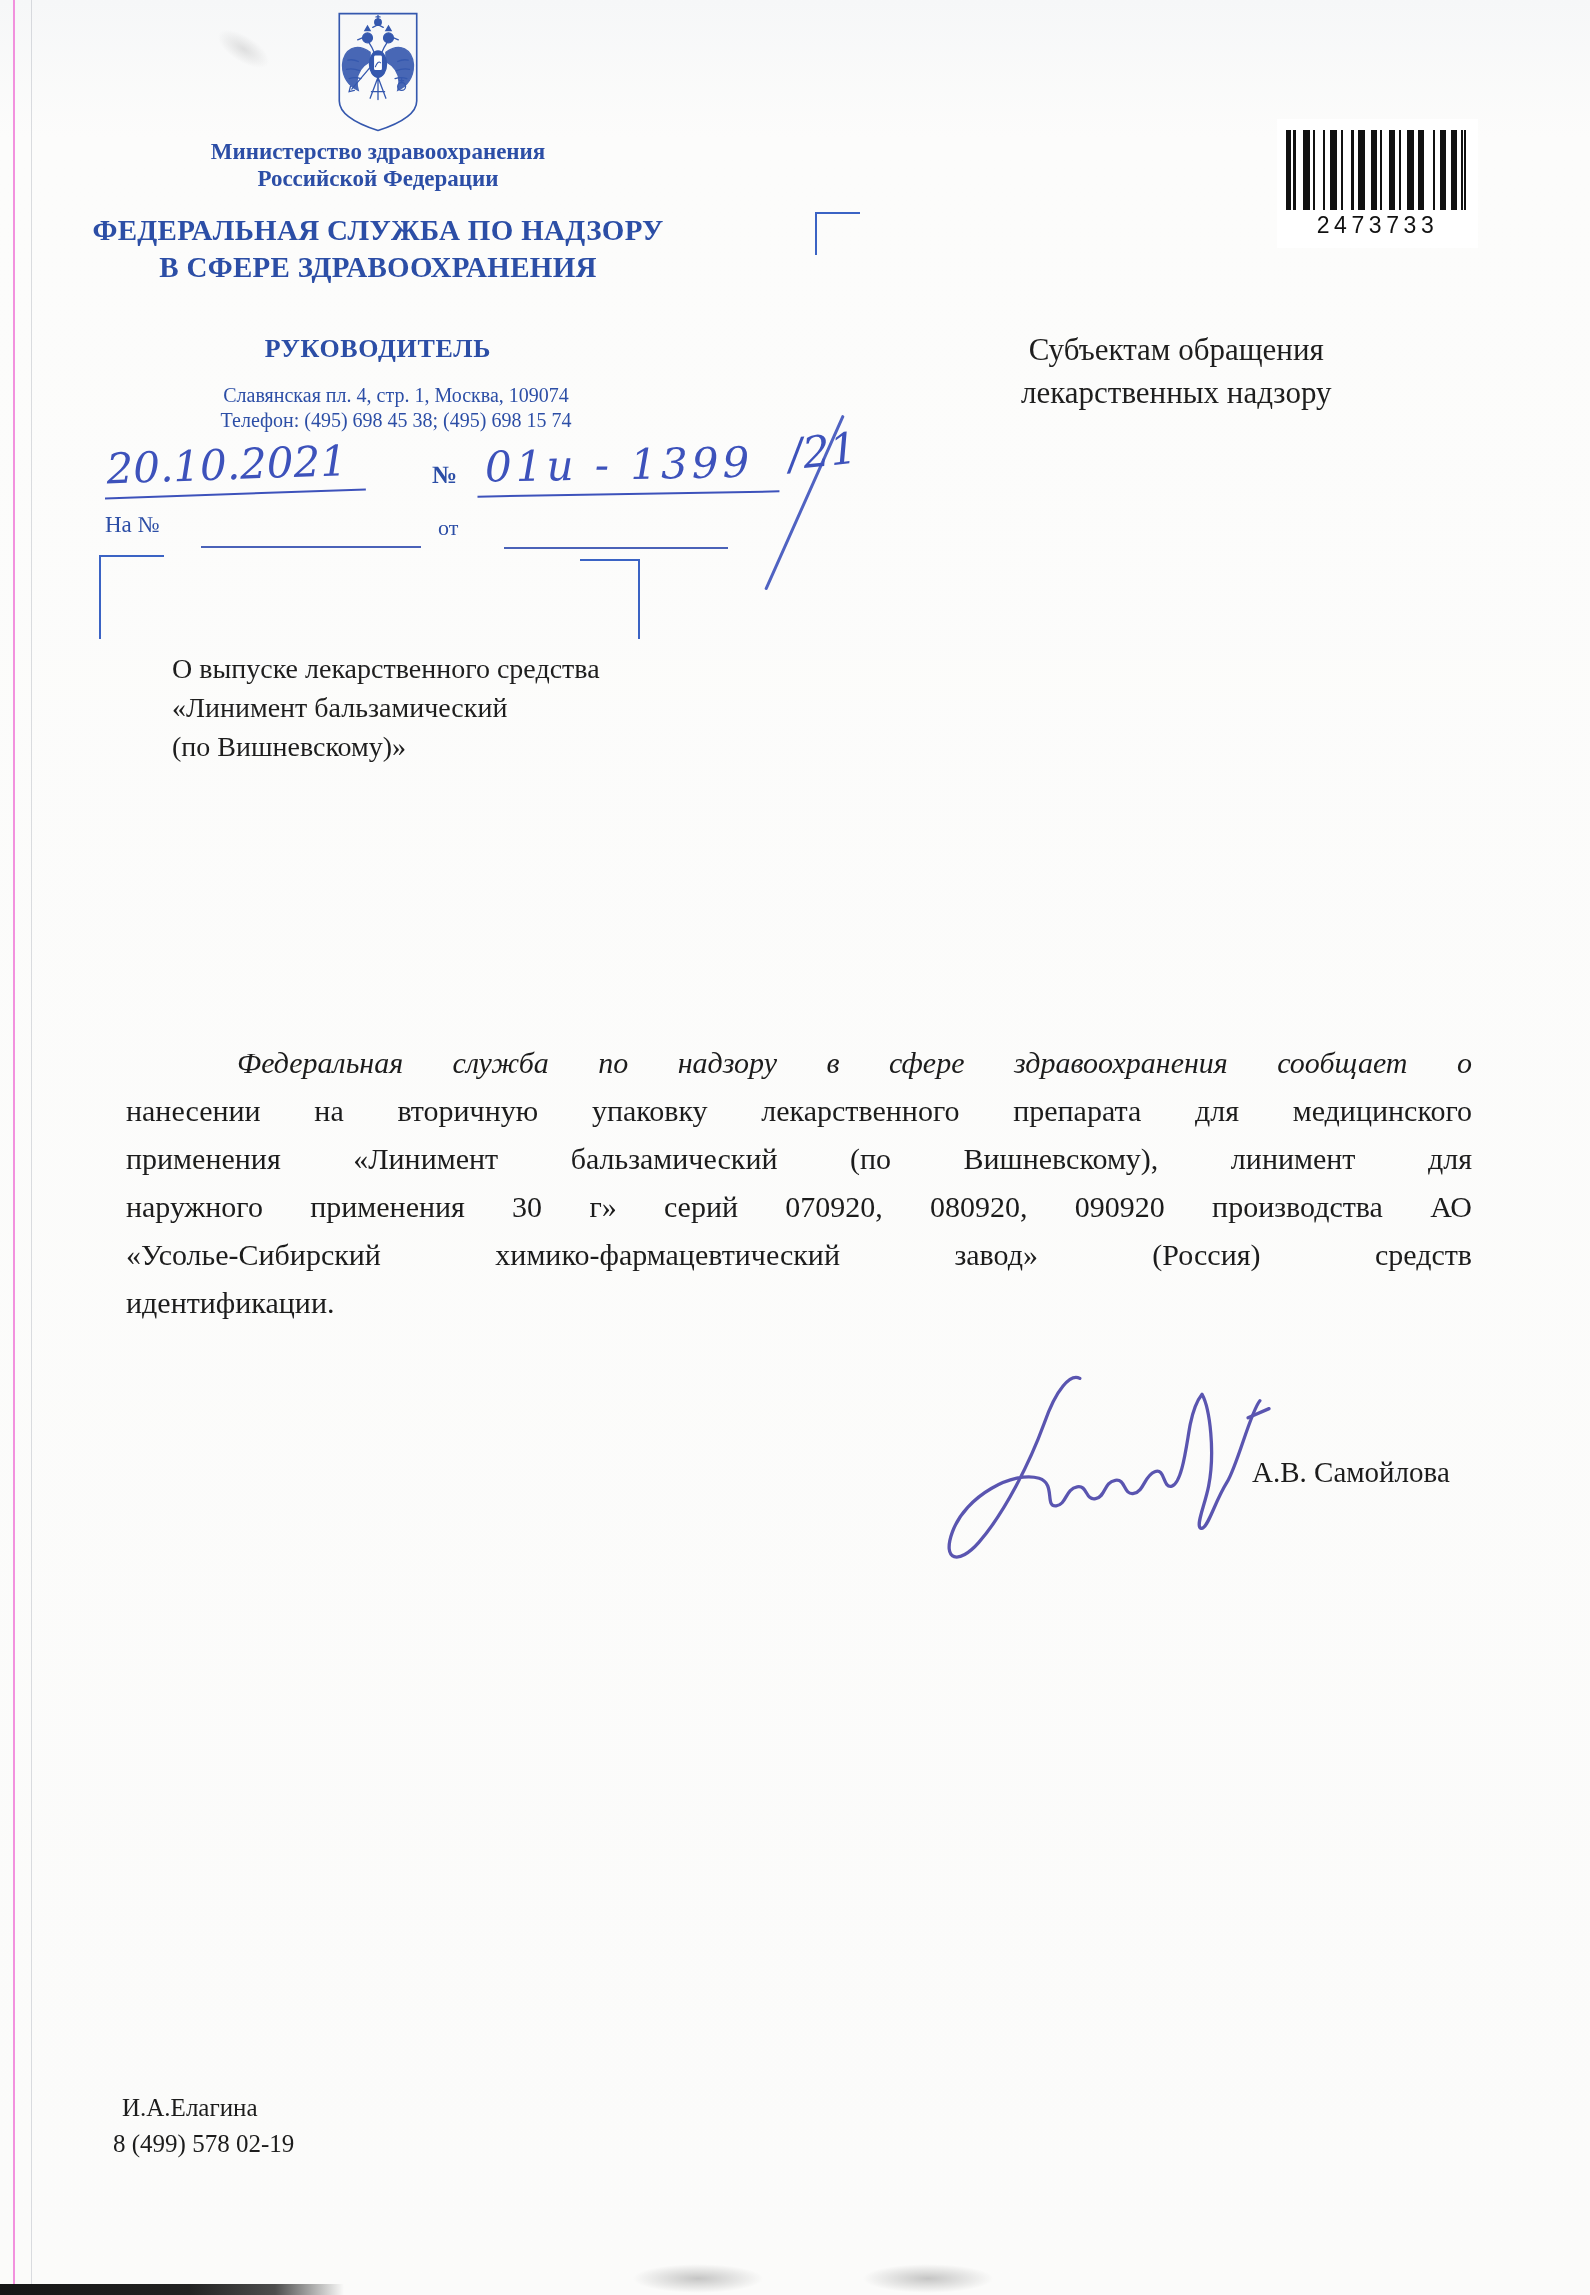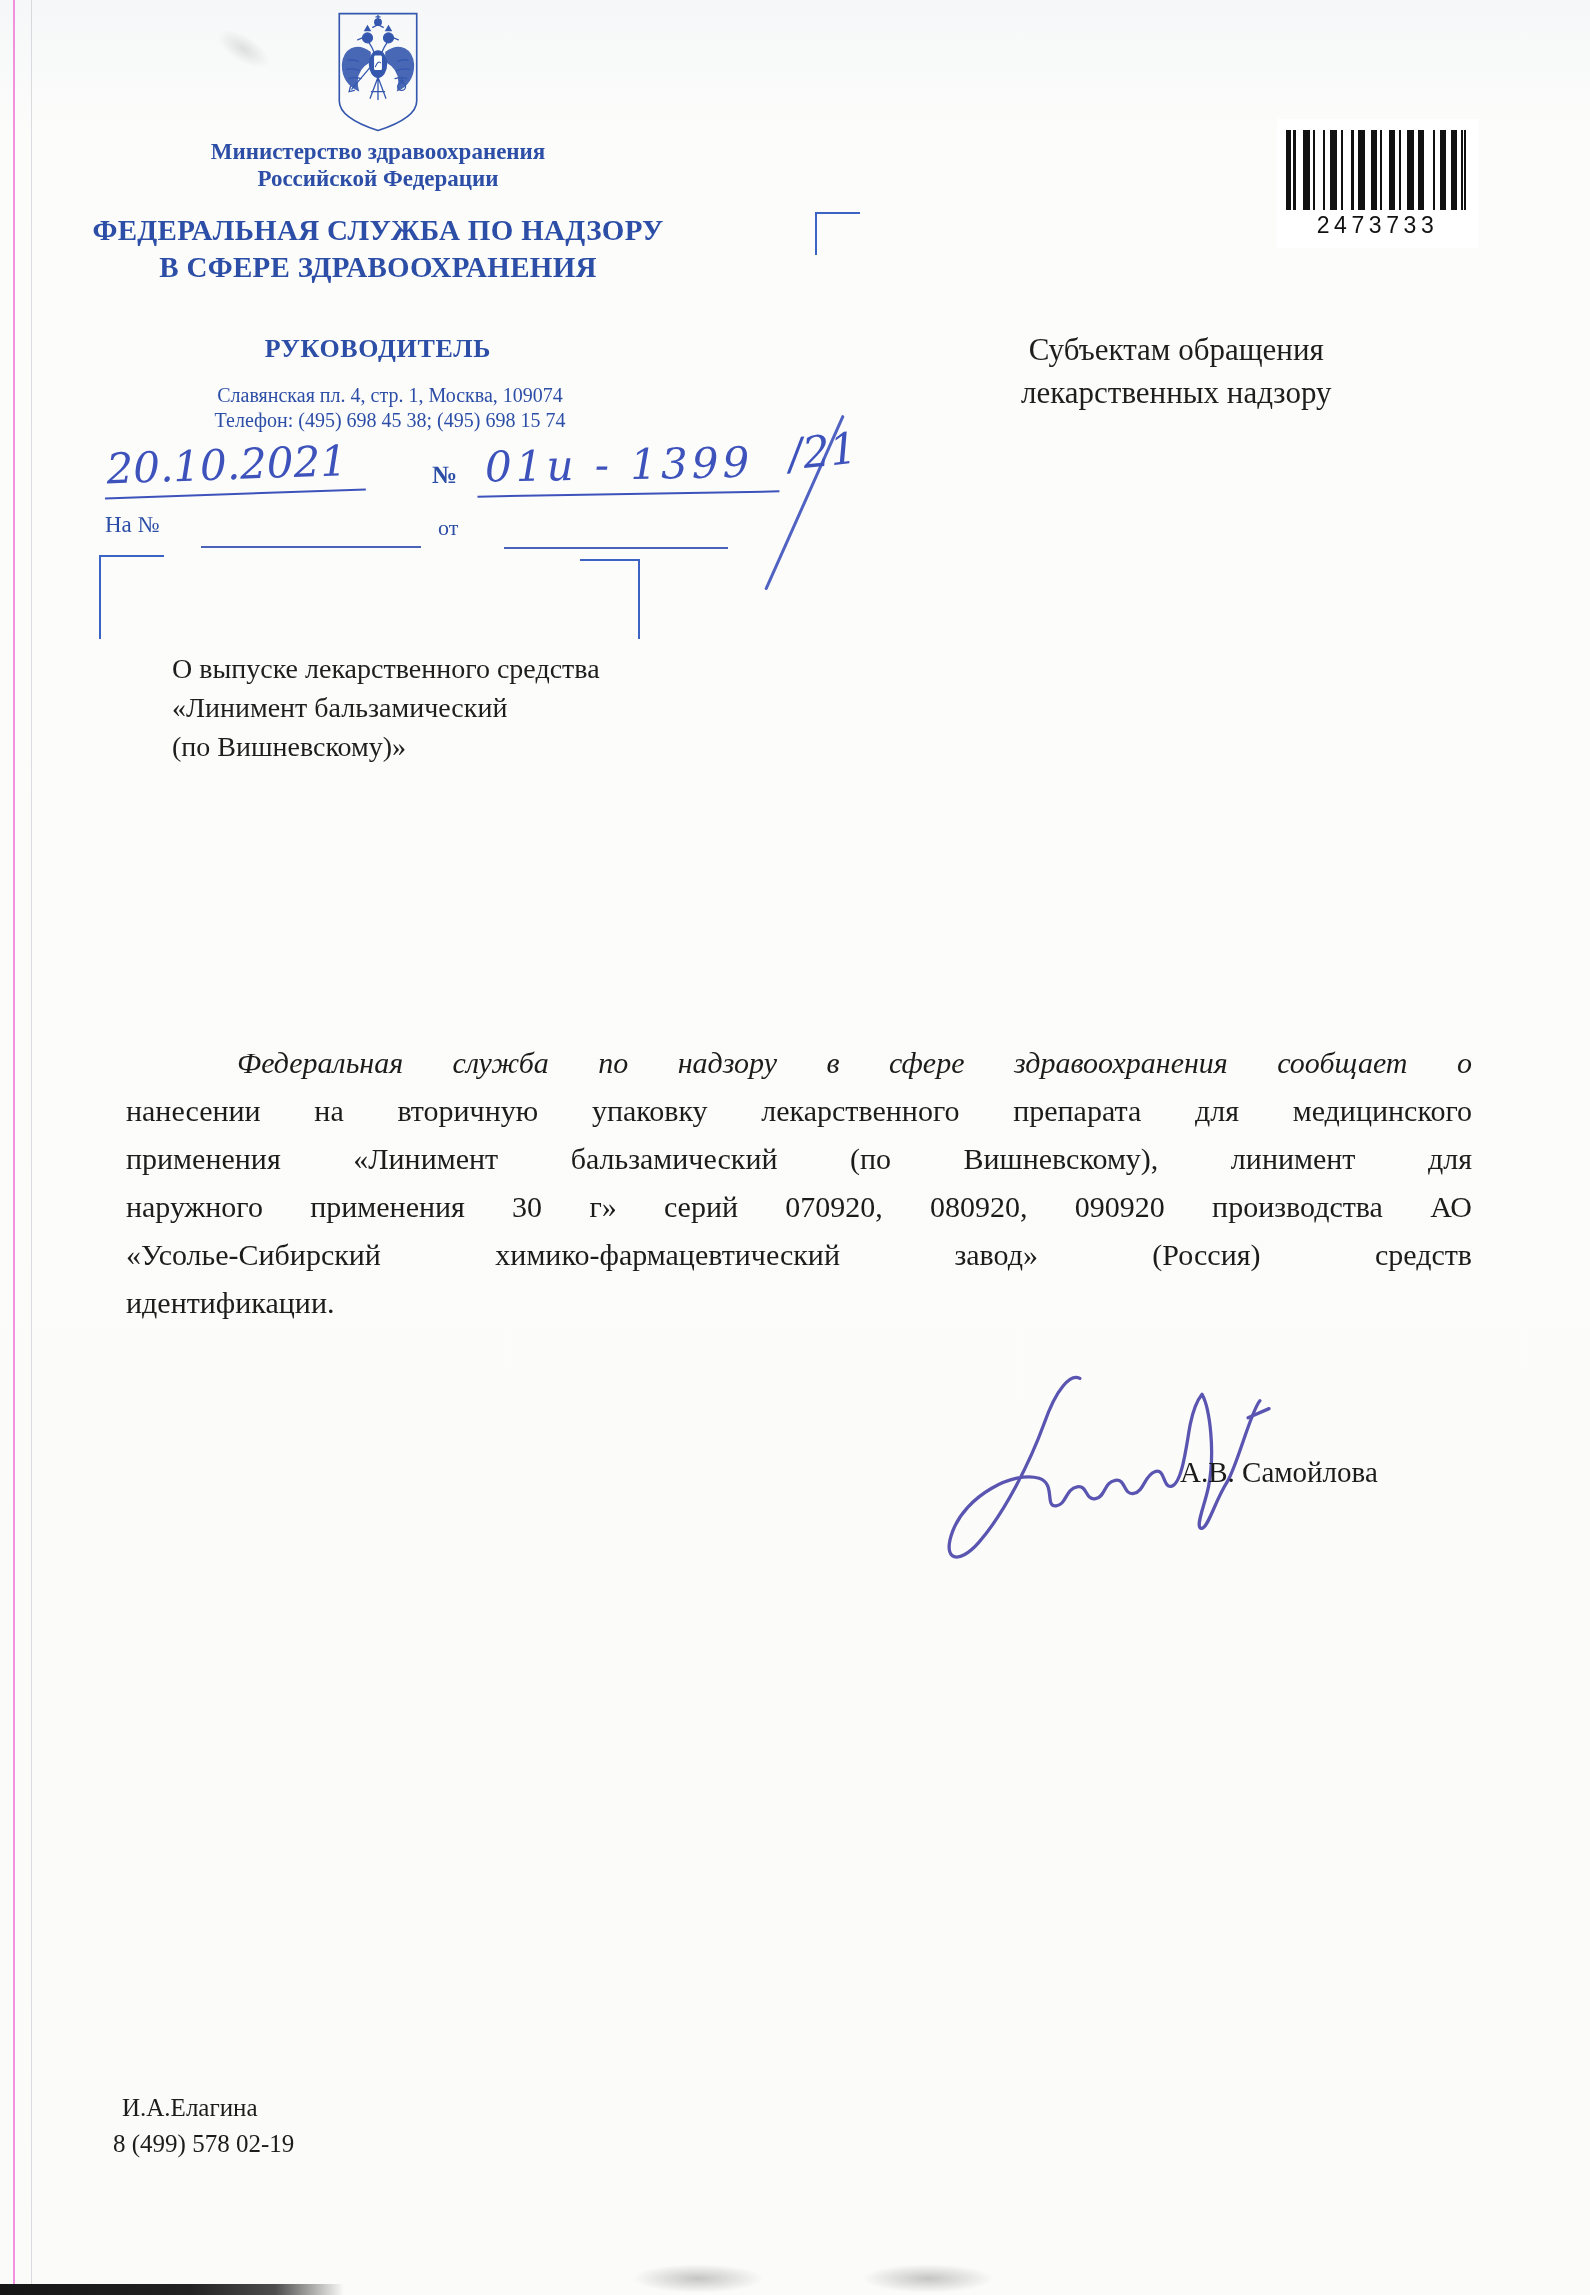--- a/index.html
+++ b/index.html
@@ -19,21 +19,21 @@
   .smudge.a{left:632px;top:2264px;width:132px;height:29px;}
   .smudge.b{left:862px;top:2264px;width:132px;height:29px;}
   .smudge.top{left:214px;top:36px;width:59px;height:26px;transform:rotate(32deg);opacity:.5;}
 
   
   .lh{position:absolute;left:49px;top:0;width:658px;text-align:center;color:#2c4ea6;}
   .coat{position:absolute;left:284px;top:9.2px;width:90px;height:126px;}
   .ministry{position:absolute;top:138px;left:0;width:100%;font-weight:bold;font-size:23px;line-height:27px;}
   .service{position:absolute;top:212px;left:0;width:100%;font-weight:bold;font-size:29px;line-height:37px;letter-spacing:0.3px;}
   .role{position:absolute;top:334px;left:0;width:100%;font-weight:bold;font-size:26px;letter-spacing:0.7px;}
-  .addr{position:absolute;top:383px;left:12px;width:100%;font-size:20px;line-height:25px;}
+  .addr{position:absolute;top:383px;left:18px;width:100%;font-size:20px;line-height:25px;}
 
   
   .hw{font-style:italic;color:#3d52bb;font-family:"DejaVu Serif",serif;}
   .hw-date{position:absolute;left:104px;top:440px;font-size:42px;transform:rotate(-2deg);
     border-bottom:2px solid #3d52bb;padding:0 18.4px 4px 2.6px;}
   .no-sign{position:absolute;left:432px;top:461px;font-size:25px;color:#2c4ea6;font-weight:bold;}
   .hw-number{position:absolute;left:477px;top:440px;font-size:42px;transform:rotate(-1deg);
     border-bottom:2px solid #3d52bb;padding:0 26px 4px 8px;letter-spacing:4px;}
   .hw-suffix{position:absolute;left:788px;top:426px;font-size:43px;transform:rotate(-6deg);}
   .ink-stroke{position:absolute;left:803px;top:407px;width:2.6px;height:191px;background:#3d52bb;
@@ -77,21 +77,21 @@
 
   
   .body-block{position:absolute;left:126px;top:1039px;width:1346px;color:#1c1c1c;
     font-size:30px;line-height:48px;}
   .bline{text-align:justify;text-align-last:justify;white-space:normal;}
   .bline.first{padding-left:111px;font-style:italic;}
   .bline.last{text-align-last:left;}
 
   
   .sig{position:absolute;left:927px;top:1360px;width:349px;height:230px;}
-  .signer{position:absolute;left:1180px;top:1456px;font-size:29px;color:#1c1c1c;}
+  .signer{position:absolute;left:1252px;top:1456px;font-size:29px;color:#1c1c1c;}
 
   
   .exec-name{position:absolute;left:122px;top:2094px;font-size:25px;color:#1c1c1c;}
   .exec-phone{position:absolute;left:113px;top:2130px;font-size:25px;color:#1c1c1c;}
 </style>
 </head>
 <body>
 
 <div id="page">
 

